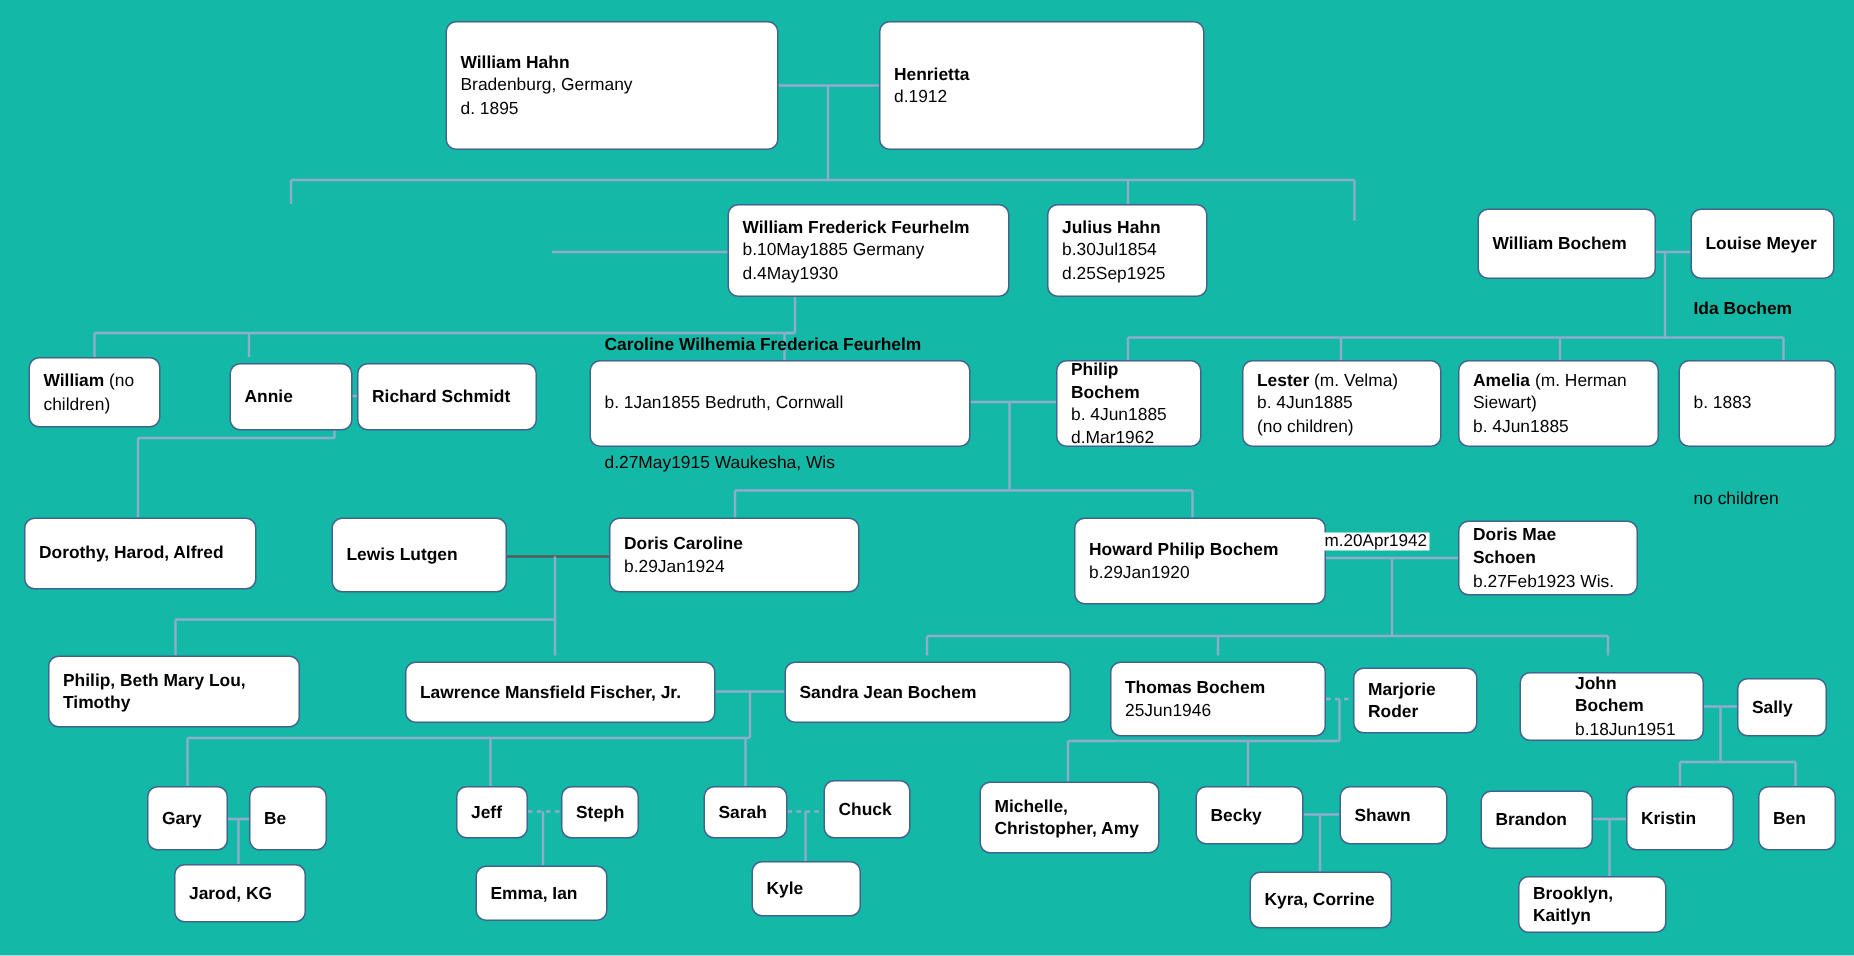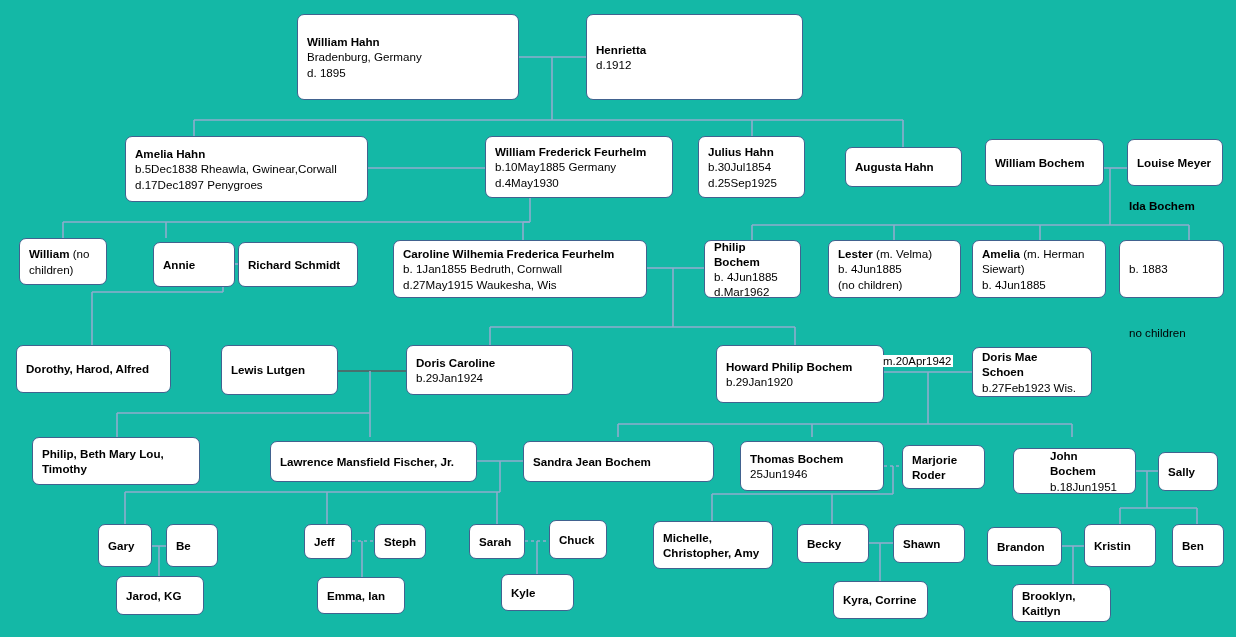--- a/index.html
+++ b/index.html
@@ -158,41 +158,33 @@
     <span class="ln nm">William Hahn</span>
     <span class="ln">Bradenburg, Germany</span>
     <span class="ln">d. 1895</span>
   </div>
 
   <div class="node" style="left:586px; top:14px; width:217px; height:86px;">
     <span class="ln nm">Henrietta</span>
     <span class="ln">d.1912</span>
   </div>
 
-  <div class="node" style="left:125px; top:136px; width:243px; height:66px;">
-    <span class="ln nm">Amelia Hahn</span>
-    <span class="ln">b.5Dec1838 Rheawla, Gwinear,Corwall</span>
-    <span class="ln">d.17Dec1897 Penygroes</span>
-  </div>
 
   <div class="node" style="left:485px; top:136px; width:188px; height:62px;">
     <span class="ln nm">William Frederick Feurhelm</span>
     <span class="ln">b.10May1885 Germany</span>
     <span class="ln">d.4May1930</span>
   </div>
 
   <div class="node" style="left:698px; top:136px; width:107px; height:62px;">
     <span class="ln nm">Julius Hahn</span>
     <span class="ln">b.30Jul1854</span>
     <span class="ln">d.25Sep1925</span>
   </div>
 
-  <div class="node mid" style="left:845px; top:147px; width:117px; height:40px;">
-    <span class="ln nm">Augusta Hahn</span>
-  </div>
 
   <div class="node mid" style="left:985px; top:139px; width:119px; height:47px;">
     <span class="ln nm">William Bochem</span>
   </div>
 
   <div class="node mid" style="left:1127px; top:139px; width:96px; height:47px;">
     <span class="ln nm">Louise Meyer</span>
   </div>
 
   <div class="node" style="left:19px; top:238px; width:88px; height:47px;">
@@ -200,21 +192,21 @@
   </div>
 
   <div class="node mid" style="left:126px; top:242px; width:82px; height:45px;margin-left:27px;">
     <span class="ln nm">Annie</span>
   </div>
 
   <div class="node mid" style="left:238px; top:242px; width:120px; height:45px;">
     <span class="ln nm">Richard Schmidt</span>
   </div>
 
-  <div class="node" style="left:393px; top:240px; width:254px; height:58px;">
+  <div class="node" style="left:393px; top:240px; width:254px; height:58px;gap:24px;">
     <span class="ln nm">Caroline Wilhemia Frederica Feurhelm</span>
     <span class="ln">b. 1Jan1855 Bedruth, Cornwall</span>
     <span class="ln">d.27May1915 Waukesha, Wis</span>
   </div>
 
   <div class="node" style="left:704px; top:240px; width:97px; height:58px;">
     <span class="ln nm">Philip Bochem</span>
     <span class="ln">b. 4Jun1885</span>
     <span class="ln">d.Mar1962</span>
   </div>

